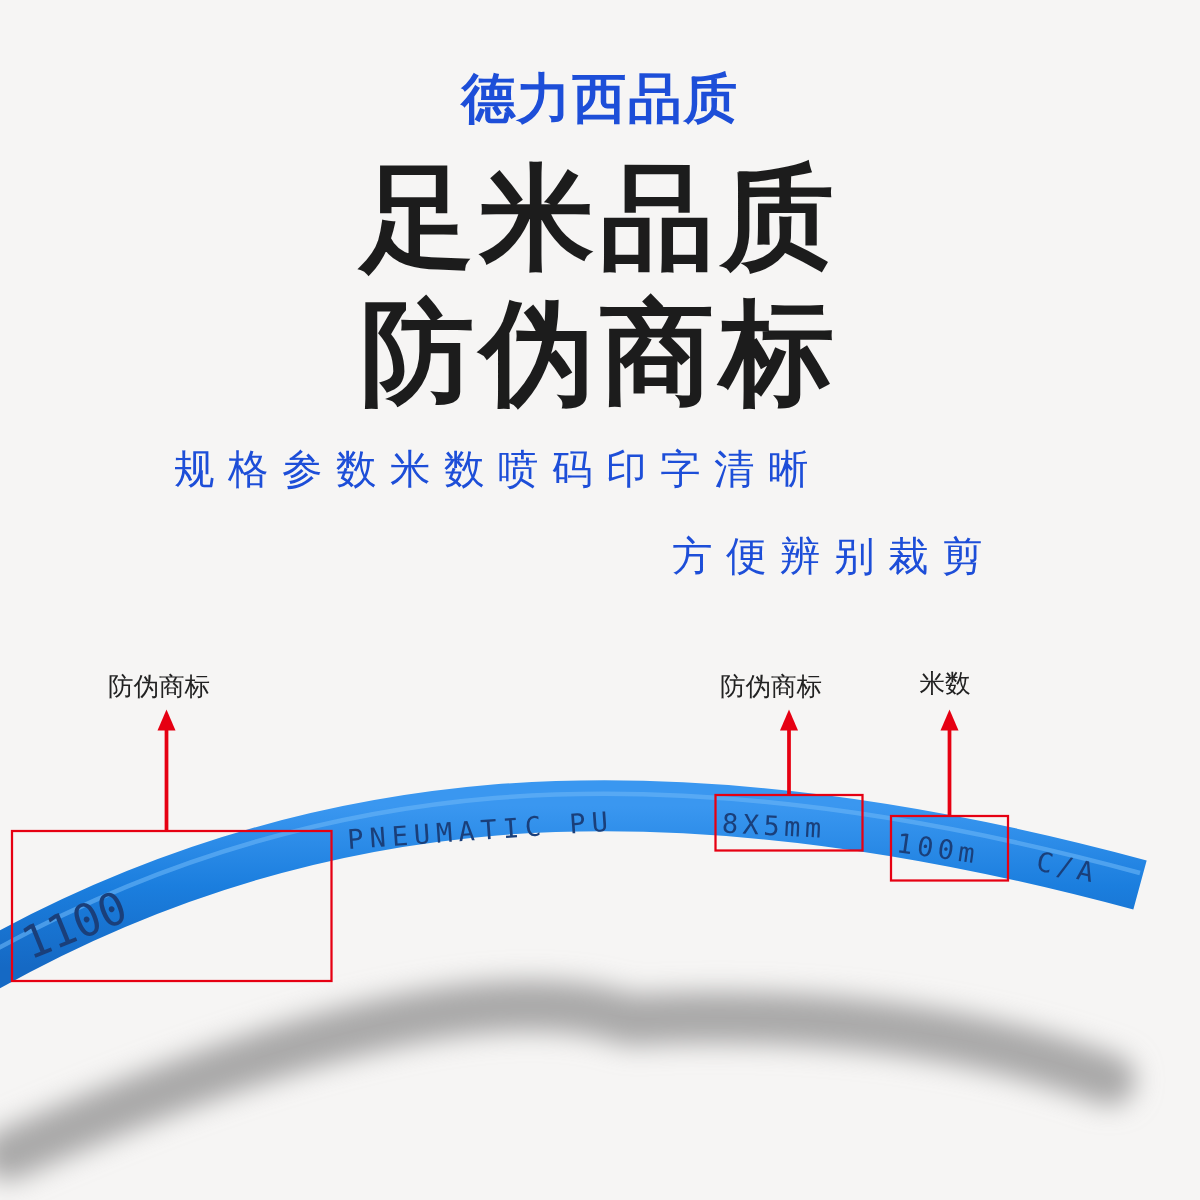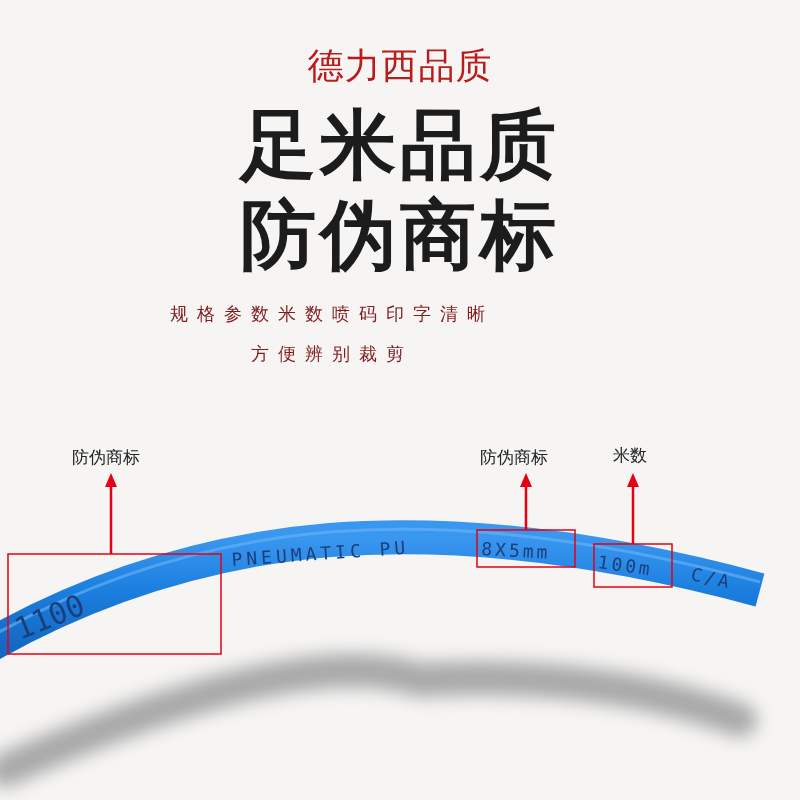--- a/index.html
+++ b/index.html
@@ -1,25 +1,25 @@
 <!DOCTYPE html>
 <html><head>
 <meta charset="utf-8">
 <style>
   html, body { margin:0; padding:0; }
   body { width:800px; height:800px; background:#f6f5f4; position:relative; overflow:hidden;
          font-family:"DejaVu Sans", "Liberation Sans", sans-serif; color:#1a1a1a; }
   .abs { position:absolute; }
-  .brand { left:0; width:800px; top:42px; text-align:center; font-size:36px; color:#b91c1c; letter-spacing:1px; }
+  .brand { left:0; width:800px; top:42px; text-align:center; font-size:36px; color:#1d4ed8; letter-spacing:1px;font-weight:bold; }
   .h1 { left:0; width:800px; text-align:center; font-size:76px; font-weight:bold; color:#1c1c1c; letter-spacing:4px; line-height:90px; }
   .h1a { top:100px; }
   .h1b { top:190px; }
-  .sub { left:0; width:664px; text-align:center; font-size:18px; color:#7f1d1d; letter-spacing:9px; line-height:40px; }
+  .sub { left:0; width:664px; text-align:center; font-size:27px; color:#1d4ed8; letter-spacing:9px; line-height:40px; }
   .sub1 { top:294px; }
-  .sub2 { top:334px; }
+  .sub2 { top:352px;text-align:right; }
   .label { font-size:17px; color:#222; white-space:nowrap; }
   svg.scene { position:absolute; left:0; top:0; }
 </style>
 </head>
 <body>
 
 <div class="abs brand">德力西品质</div>
 <div class="abs h1 h1a">足米品质</div>
 <div class="abs h1 h1b">防伪商标</div>
 <div class="abs sub sub1">规格参数米数喷码印字清晰</div>

